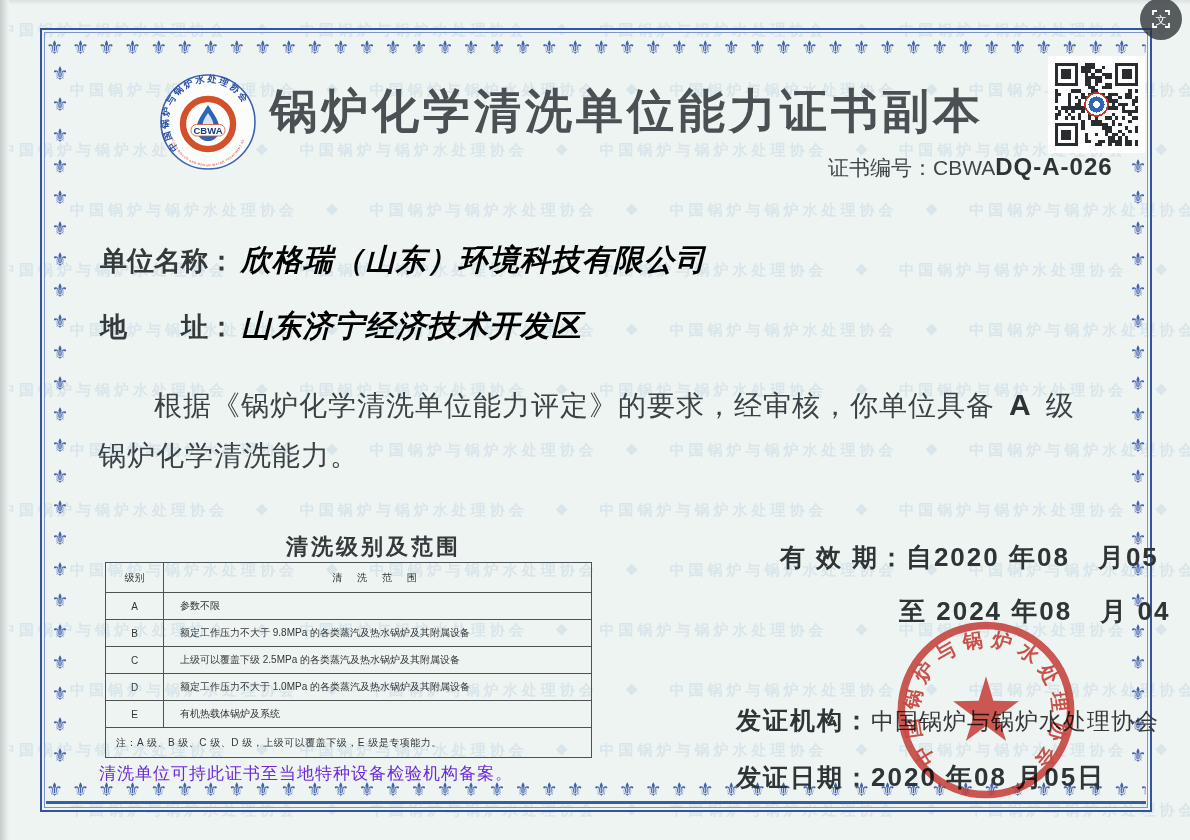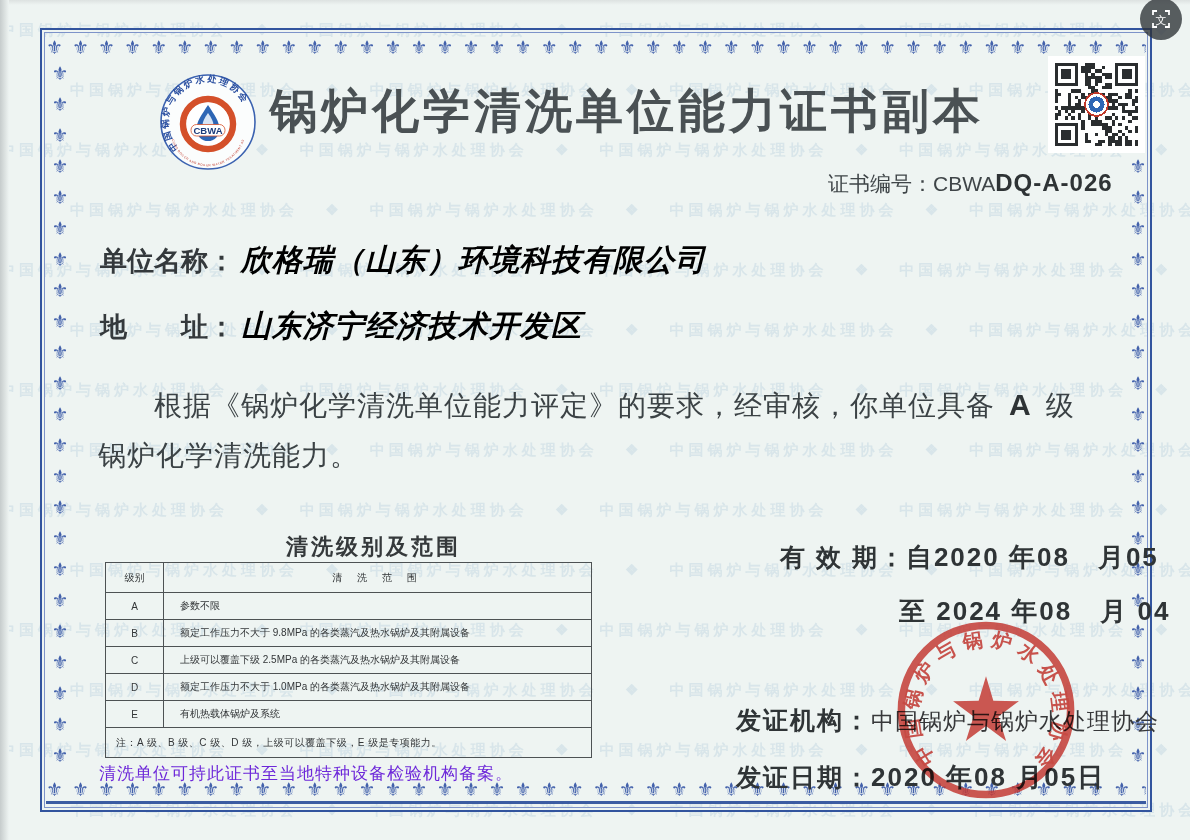--- a/index.html
+++ b/index.html
@@ -33,21 +33,21 @@
   .orn-left { left:44px; top:62px; width:26px; height:716px; writing-mode:vertical-rl; }
   .orn-right { left:1122px; top:62px; width:26px; height:716px; writing-mode:vertical-rl; }
 
   .layer { position:absolute; inset:0; z-index:4; }
 
   
   #logo { position:absolute; left:158px; top:72px; width:100px; height:100px; }
   #title { position:absolute; left:270px; top:80px; width:775px; text-align:left;
     font-size:47px; font-weight:700; letter-spacing:4px; color:#4a5154;
     font-family:"Liberation Sans", sans-serif; white-space:nowrap; }
-  #certno { position:absolute; left:828px; top:169px; white-space:nowrap;
+  #certno { position:absolute; left:828px; top:153px; white-space:nowrap;
     font-size:21px; color:#3f4548; }
   #certno .cn-bold { font-weight:700; font-size:24px; letter-spacing:1px; color:#2e3335; }
   #qr { position:absolute; left:1048px; top:56px; width:97px; height:97px; }
 
   
   .fieldrow { position:absolute; left:100px; white-space:nowrap; }
   .f-label { font-size:27px; font-weight:700; color:#34393c; }
   .f-value { font-size:30px; font-weight:700; color:#000000; margin-left:6px; letter-spacing:1px;font-style:italic; }
   #row-unit { top:240px; }
   #row-addr { top:306px; }

